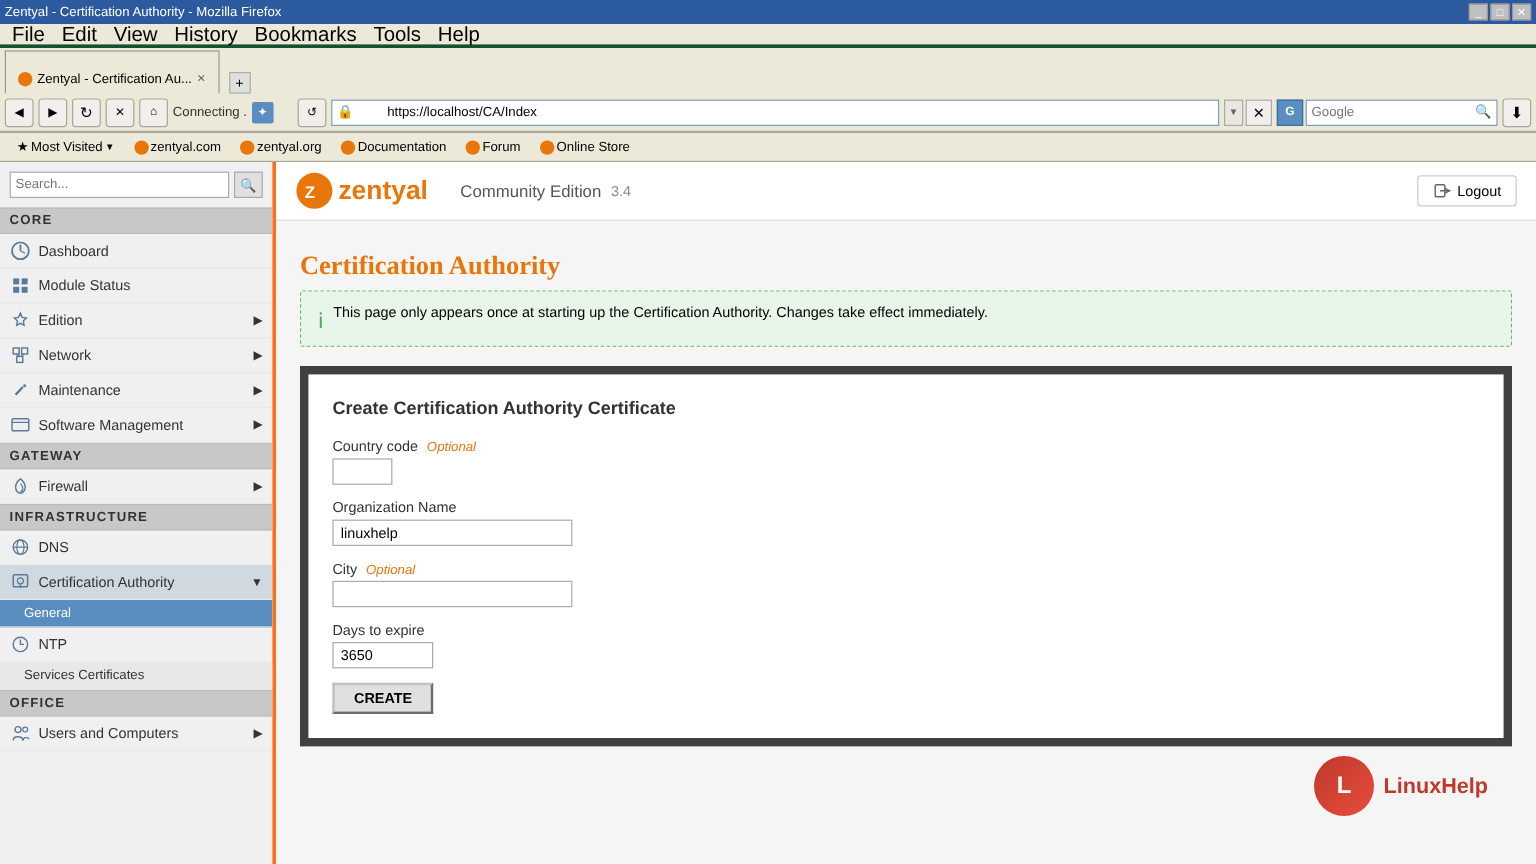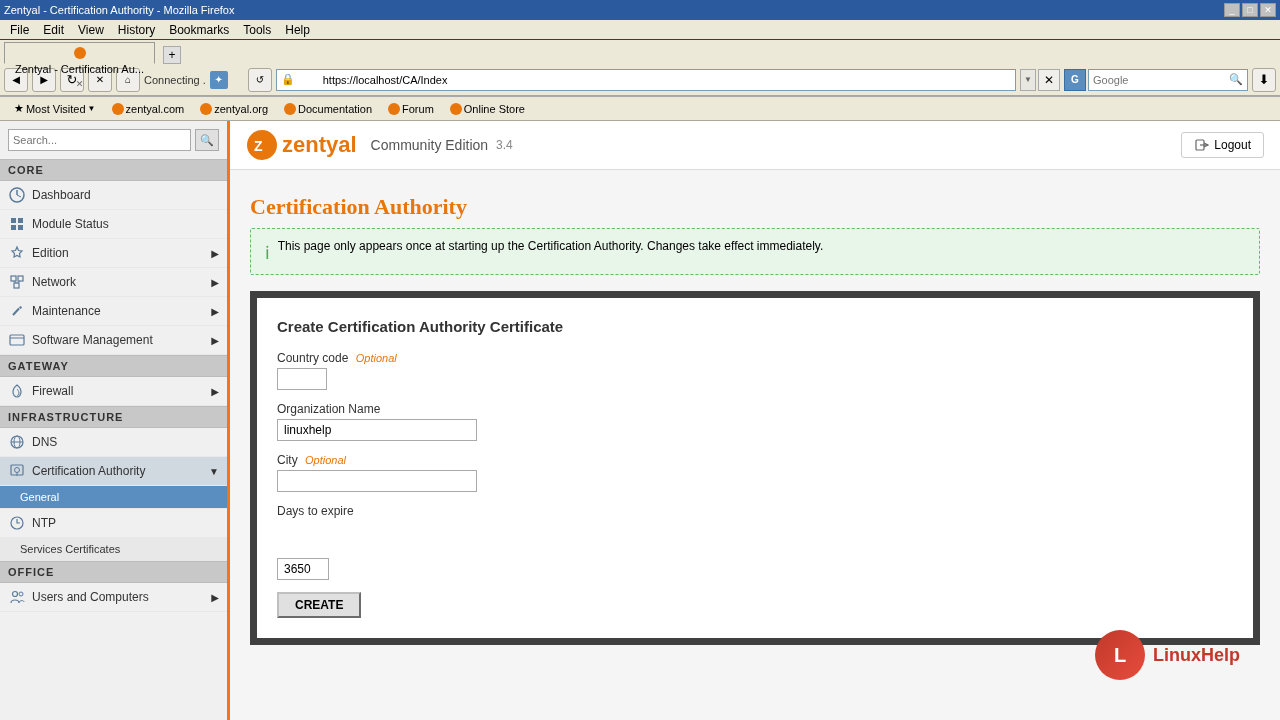--- a/index.html
+++ b/index.html
@@ -4,21 +4,21 @@
   <style>
     * { box-sizing: border-box; margin: 0; padding: 0; }
     body { font-family: Arial, sans-serif; font-size: 12px; background: #d4d0c8; width: 1280px; height: 720px; overflow: hidden; }
 
     
     .window-bar { background: #2b5a9e; color: white; height: 20px; display: flex; align-items: center; justify-content: space-between; padding: 0 4px; font-size: 11px; }
     .window-controls { display: flex; gap: 2px; }
     .window-btn { width: 16px; height: 14px; background: #c0c0c0; border: 1px solid #999; font-size: 9px; display: flex; align-items: center; justify-content: center; cursor: pointer; }
 
     
-    .menu-bar { background: #ece9d8; height: 20px; display: flex; align-items: center; padding: 0 4px; gap: 2px; border-bottom: 1px solid #14532d; font-size: 12px; }
+    .menu-bar { background: #ece9d8; height: 20px; display: flex; align-items: center; padding: 0 4px; gap: 2px; border-bottom: 3px solid #14532d; font-size: 17px; }
     .menu-item { padding: 2px 6px; cursor: pointer; }
 
     
     .toolbar { background: #ece9d8; height: 32px; display: flex; align-items: center; padding: 2px 4px; gap: 4px; border-bottom: 1px solid #aca899; }
     .nav-btn { width: 24px; height: 24px; background: #f0efeb; border: 1px solid #aca899; border-radius: 3px; display: flex; align-items: center; justify-content: center; cursor: pointer; font-size: 10px; }
     .address-bar-container { flex: 1; display: flex; align-items: center; gap: 4px; }
     .address-bar { flex: 1; height: 22px; border: 1px solid #7a9eb5; padding: 0 4px; font-size: 11px; display: flex; align-items: center; gap: 4px; background: white; }
     .search-bar { width: 160px; height: 22px; border: 1px solid #7a9eb5; padding: 0 4px; font-size: 11px; background: white; display: flex; align-items: center; gap: 2px; }
     .search-input { border: none; outline: none; width: 100%; font-size: 11px; }
 
@@ -61,21 +61,21 @@
 
     
     .form-card { background: white; border: 7px solid #404040; padding: 20px; margin-bottom: 16px; }
     .form-card-title { font-size: 15px; font-weight: bold; color: #333; margin-bottom: 16px; }
     .form-group { margin-bottom: 12px; }
     .form-label { font-size: 12px; color: #333; margin-bottom: 3px; display: block; }
     .form-label .optional { color: #e8760a; font-style: italic; font-size: 11px; }
     .form-input { height: 22px; border: 1px solid #aaa; padding: 0 6px; font-size: 12px; width: 160px; }
     .form-input.wide { width: 200px; }
     .create-btn { background: #e0e0e0; border: 2px outset #c0c0c0; padding: 4px 16px; font-size: 12px; cursor: pointer; font-weight: bold; }
-    .tab-item { padding: 4px 10px; background: #d4d0c8; border: 1px solid #999; border-bottom: none; margin-right: 2px; font-size: 11px; display: flex; align-items: center; gap: 4px; height: 22px; cursor: pointer; flex-direction: column; }
+    .tab-item { padding: 17px 10px; background: #d4d0c8; border: 1px solid #999; border-bottom: none; margin-right: 2px; font-size: 11px; display: flex; gap: 4px; height: 22px; cursor: pointer; }
     .tab-item.active { background: #ece9d8; border-bottom: 1px solid #ece9d8; }
     .tab-close { font-size: 9px; color: #666; cursor: pointer; }
     .new-tab-btn { width: 18px; height: 18px; border: 1px solid #aaa; background: #e0e0e0; display: flex; align-items: center; justify-content: center; font-size: 12px; cursor: pointer; margin-left: 4px; }
 
     .dropdown-arrow { font-size: 8px; color: #666; }
   </style>
 </head>
 <body>
 
 <div class="window-bar">
@@ -330,21 +330,21 @@
   <div class="content-area">
 
     <div class="zentyal-header">
       <div class="zentyal-logo">
 
         <svg width="32" height="32" viewBox="0 0 32 32">
           <circle cx="16" cy="16" r="15" fill="#e8760a"></circle>
           <text x="8" y="22" font-size="14" font-weight="bold" fill="white">Z</text>
         </svg>
         <span class="zentyal-logo-text" style="font-size:22px;font-weight:bold;color:#e8760a;">zentyal</span>
-        <span style="font-size:14px;color:#555;margin-left:10px;">Community Edition</span>
+        <span style="font-size:14px;color:#555;margin-left:23px;">Community Edition</span>
         <span style="font-size:12px;color:#888;margin-left:4px;">3.4</span>
       </div>
       <button class="logout-btn">
         <svg width="16" height="16" viewBox="0 0 16 16">
             <rect x="2" y="3" width="8" height="10" rx="1" fill="none" stroke="#666" stroke-width="1.2"></rect>
             <path d="M10 6 L14 8 L10 10" fill="none" stroke="#666" stroke-width="1.2"></path>
             <line x1="6" y1="8" x2="14" y2="8" stroke="#666" stroke-width="1.2"></line>
           </svg>
         <span>Logout</span>
       </button>
@@ -379,21 +379,21 @@
           <label class="form-label">
             <span>City</span>
             <span class="optional" style="color:#e8760a;font-style:italic;margin-left:4px;font-size:11px;">Optional</span>
           </label>
           <input type="text" class="form-input wide" value="" style="">
         </div>
 
 
         <div class="form-group">
           <label class="form-label">Days to expire</label>
-          <input type="text" class="form-input" style="width: 52px; margin-top: 37px;" value="3650">
+          <input type="text" class="form-input" style="width: 84px;" value="3650">
         </div>
 
         <button class="create-btn">
           <span>CREATE</span>
         </button>
       </div>
     </div>
 
     <div style="position:absolute;bottom:40px;right:40px;display:flex;align-items:center;gap:8px;">
       <div style="width:50px;height:50px;background:linear-gradient(135deg,#c0392b,#e74c3c);border-radius:50%;display:flex;align-items:center;justify-content:center;">

